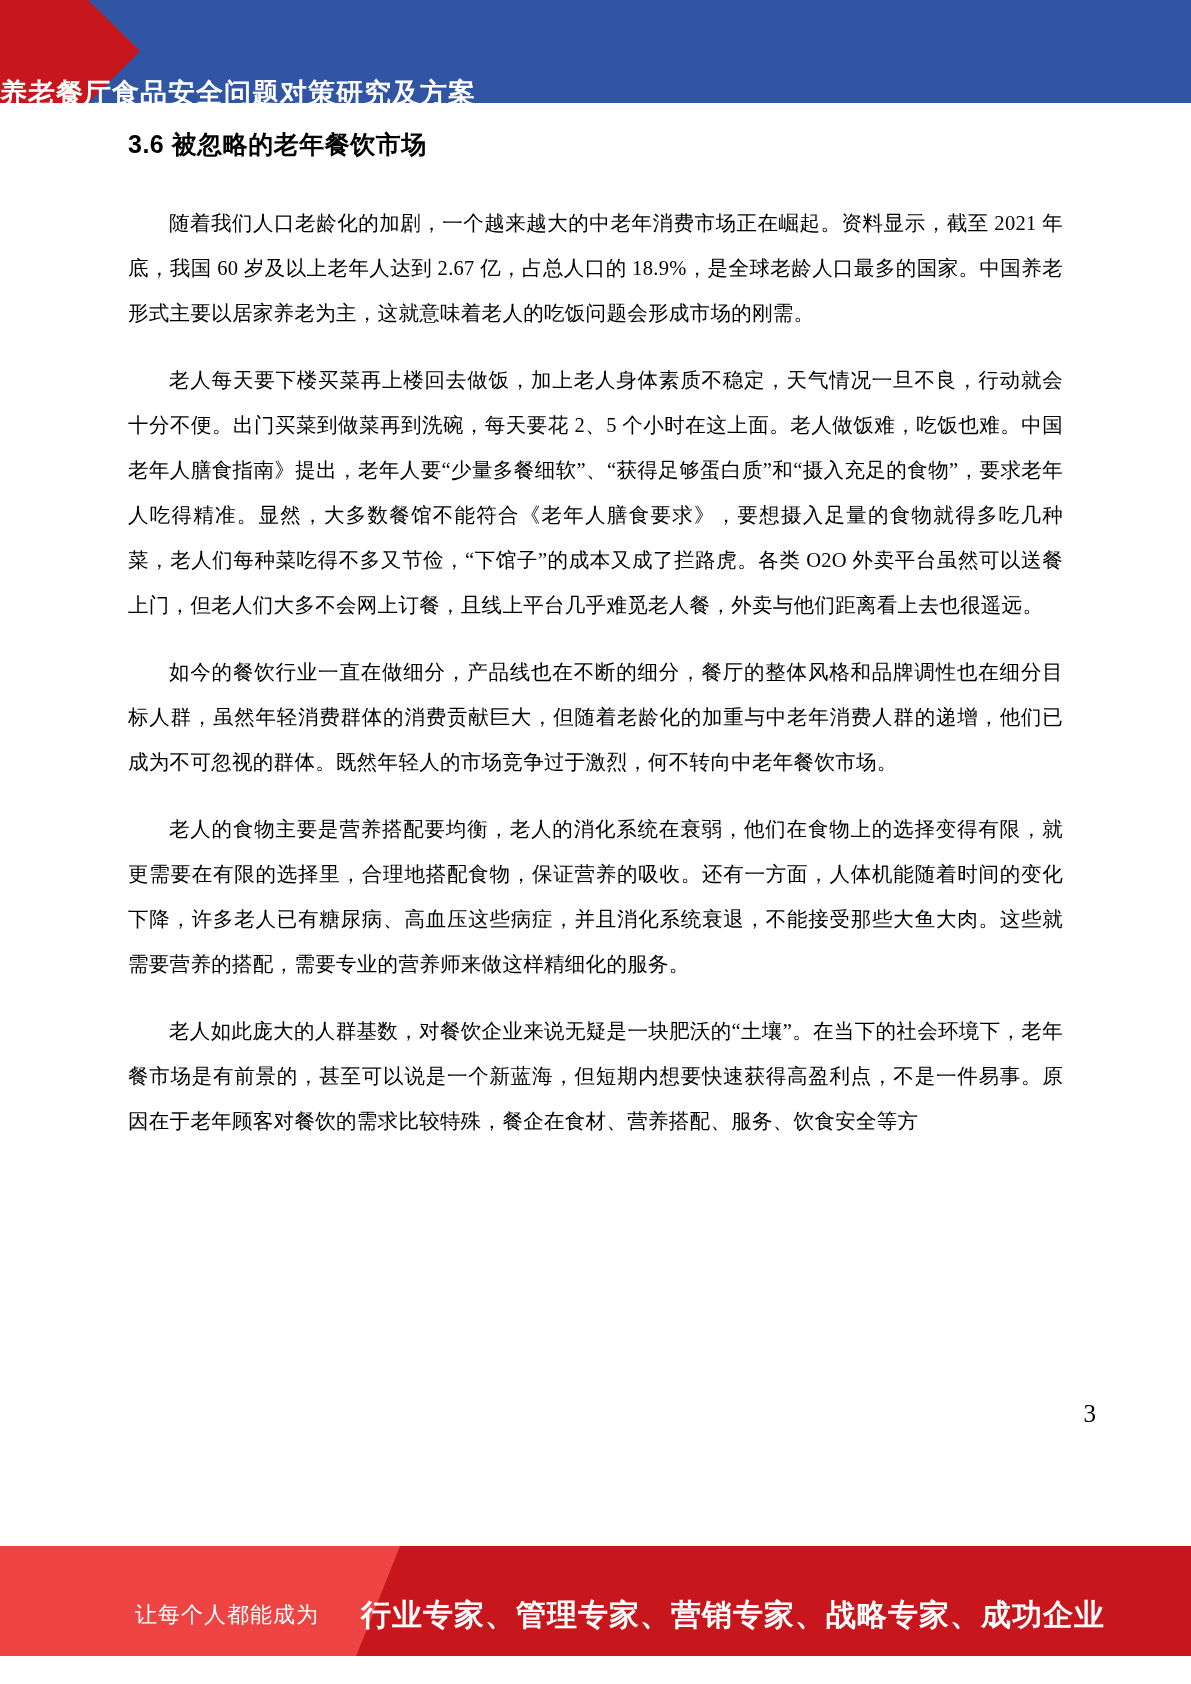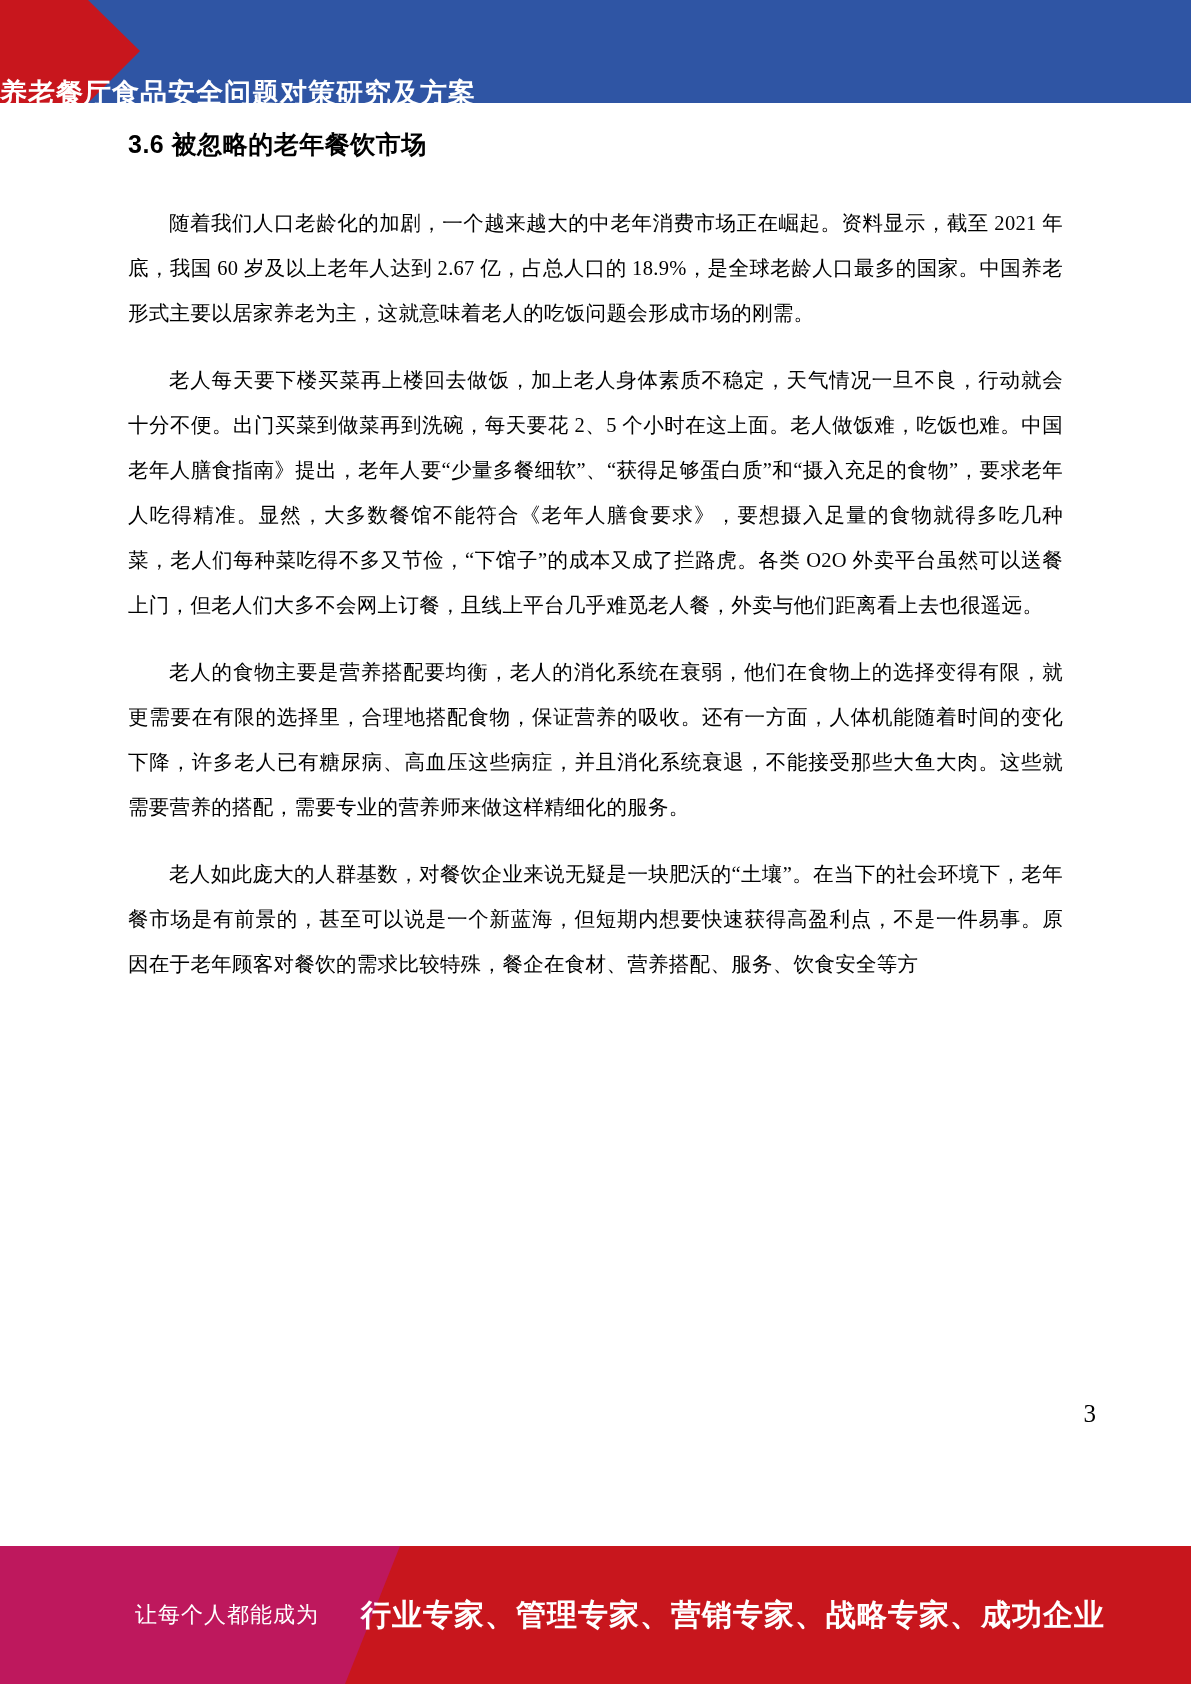--- a/index.html
+++ b/index.html
@@ -94,22 +94,22 @@
     top: 1468px;
     width: 1191px;
     height: 216px;
     background: #ffffff;
   }
   .footer-bar {
     position: absolute;
     left: 0;
     top: 78px;
     width: 1191px;
-    height: 138px;
-    background: #be185d;
+    height: 110px;
+    background: #ef4444;
     overflow: hidden;
   }
   .footer-red {
     position: absolute;
     left: 345px;
     top: 0;
     width: 1191px;
     height: 138px;
     background: #c8161d;
     clip-path: polygon(55px 0, 1191px 0, 1191px 138px, 0 138px);
@@ -144,20 +144,21 @@
 <div class="header">
   <div class="header-red"></div>
   <div class="header-title">养老餐厅食品安全问题对策研究及方案</div>
 </div>
 
 <div class="content">
   <h2 class="section-heading">3.6  被忽略的老年餐饮市场</h2>
 
   <p class="para">随着我们人口老龄化的加剧，一个越来越大的中老年消费市场正在崛起。资料显示，截至 2021 年底，我国 60 岁及以上老年人达到 2.67 亿，占总人口的 18.9%，是全球老龄人口最多的国家。中国养老形式主要以居家养老为主，这就意味着老人的吃饭问题会形成市场的刚需。</p>
   <p class="para">老人每天要下楼买菜再上楼回去做饭，加上老人身体素质不稳定，天气情况一旦不良，行动就会十分不便。出门买菜到做菜再到洗碗，每天要花 2、5 个小时在这上面。老人做饭难，吃饭也难。中国老年人膳食指南》提出，老年人要“少量多餐细软”、“获得足够蛋白质”和“摄入充足的食物”，要求老年人吃得精准。显然，大多数餐馆不能符合《老年人膳食要求》，要想摄入足量的食物就得多吃几种菜，老人们每种菜吃得不多又节俭，“下馆子”的成本又成了拦路虎。各类 O2O 外卖平台虽然可以送餐上门，但老人们大多不会网上订餐，且线上平台几乎难觅老人餐，外卖与他们距离看上去也很遥远。</p>
+  <p class="para">如今的餐饮行业一直在做细分，产品线也在不断的细分，餐厅的整体风格和品牌调性也在细分目标人群，虽然年轻消费群体的消费贡献巨大，但随着老龄化的加重与中老年消费人群的递增，他们已成为不可忽视的群体。既然年轻人的市场竞争过于激烈，何不转向中老年餐饮市场。</p>
   <p class="para">老人的食物主要是营养搭配要均衡，老人的消化系统在衰弱，他们在食物上的选择变得有限，就更需要在有限的选择里，合理地搭配食物，保证营养的吸收。还有一方面，人体机能随着时间的变化下降，许多老人已有糖尿病、高血压这些病症，并且消化系统衰退，不能接受那些大鱼大肉。这些就需要营养的搭配，需要专业的营养师来做这样精细化的服务。</p>
   <p class="para">老人如此庞大的人群基数，对餐饮企业来说无疑是一块肥沃的“土壤”。在当下的社会环境下，老年餐市场是有前景的，甚至可以说是一个新蓝海，但短期内想要快速获得高盈利点，不是一件易事。原因在于老年顾客对餐饮的需求比较特殊，餐企在食材、营养搭配、服务、饮食安全等方</p>
 </div>
 
 <div class="page-number-wrap">3</div>
 
 <div class="footer">
   <div class="footer-bar">
     <div class="footer-red"></div>
     <div class="footer-left-text">让每个人都能成为</div>

